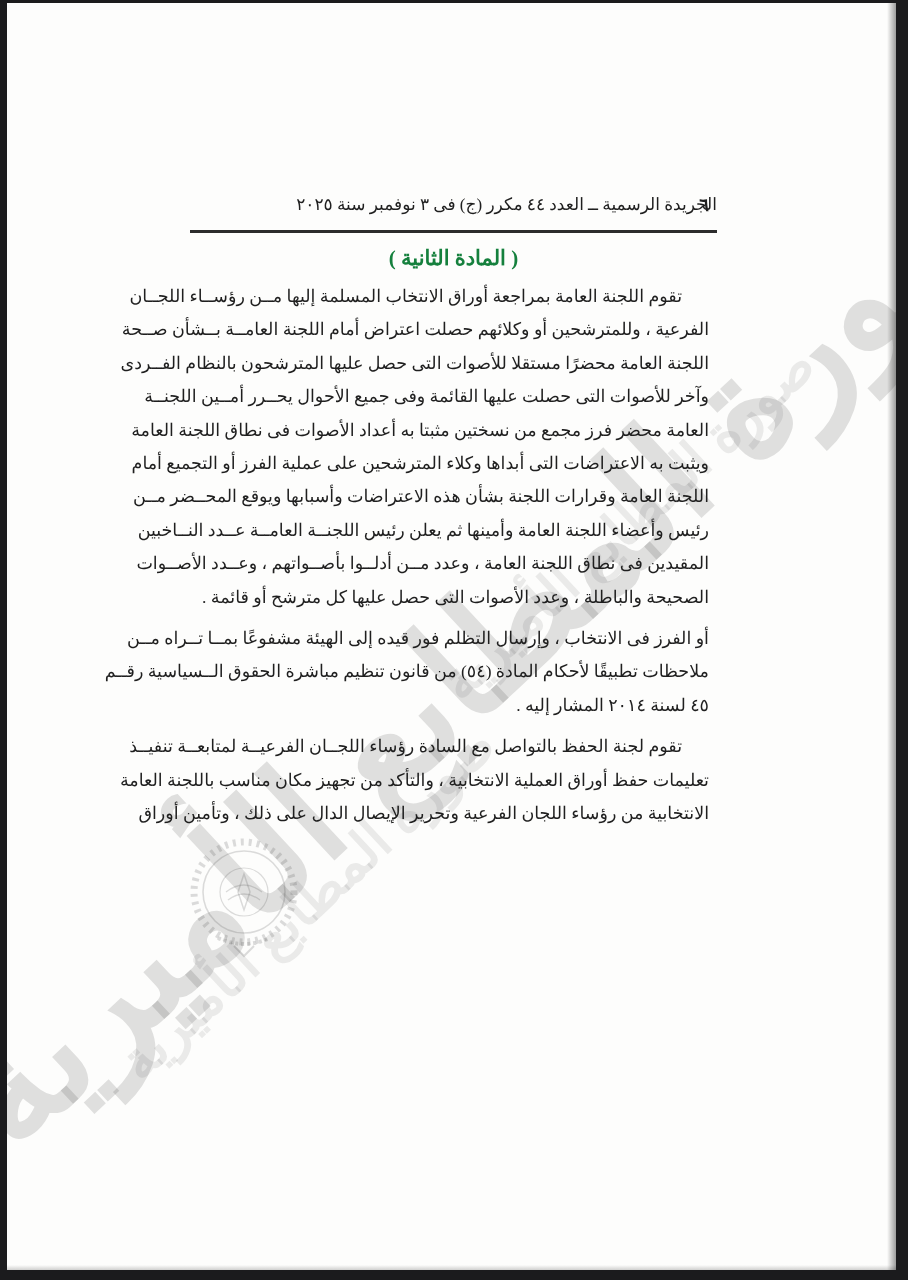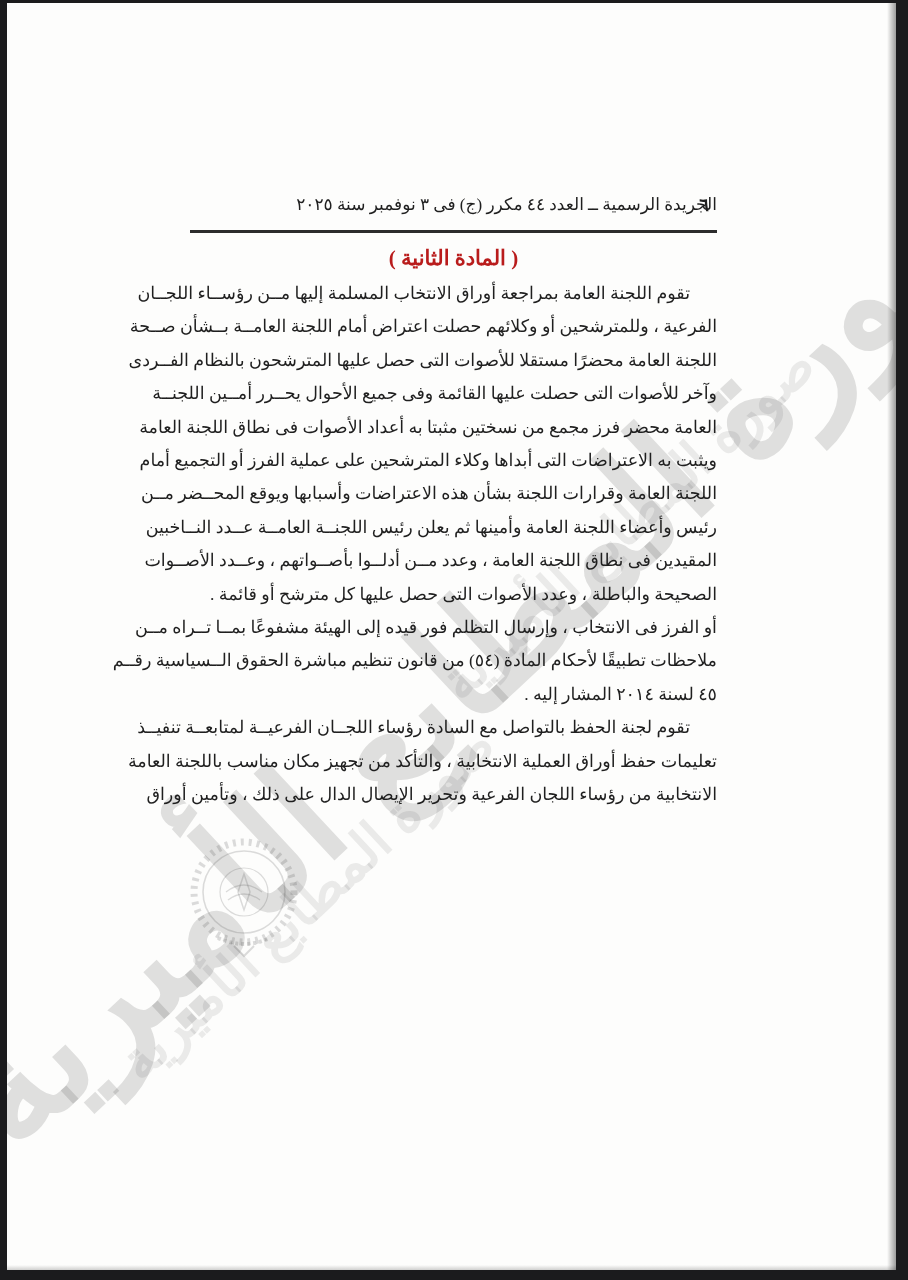--- a/index.html
+++ b/index.html
@@ -61,24 +61,24 @@
     direction:rtl;color:#1f1f1f;z-index:2;
   }
   .masthead{position:relative;text-align:right;font-size:17px;line-height:24px;}
   .masthead .pagenum{
     position:absolute;left:auto;right:8px;top:0;font-size:18px;font-weight:bold;
   }
   .rule{border:none;border-top:3px solid #2c2c2c;margin:13px 0 0 0;}
 
   .article-heading{
     text-align:center;font-weight:bold;font-size:21px;line-height:28px;
-    margin:11px 0 5px 0;color:#b91c1c;
+    margin:11px 0 5px 0;color:#15803d;
     font-family:"Liberation Serif","DejaVu Serif",serif;
   }
-  .paragraph{margin:0;}
+  .paragraph{margin:8px;}
   .tline{
     font-size:17.5px;line-height:33.4px;
     text-align:justify;text-align-last:justify;
     white-space:nowrap;
   }
   .tline.first{padding-right:27px;}
   .tline.last{text-align-last:right;white-space:normal;}
 </style>
 </head>
 <body>

